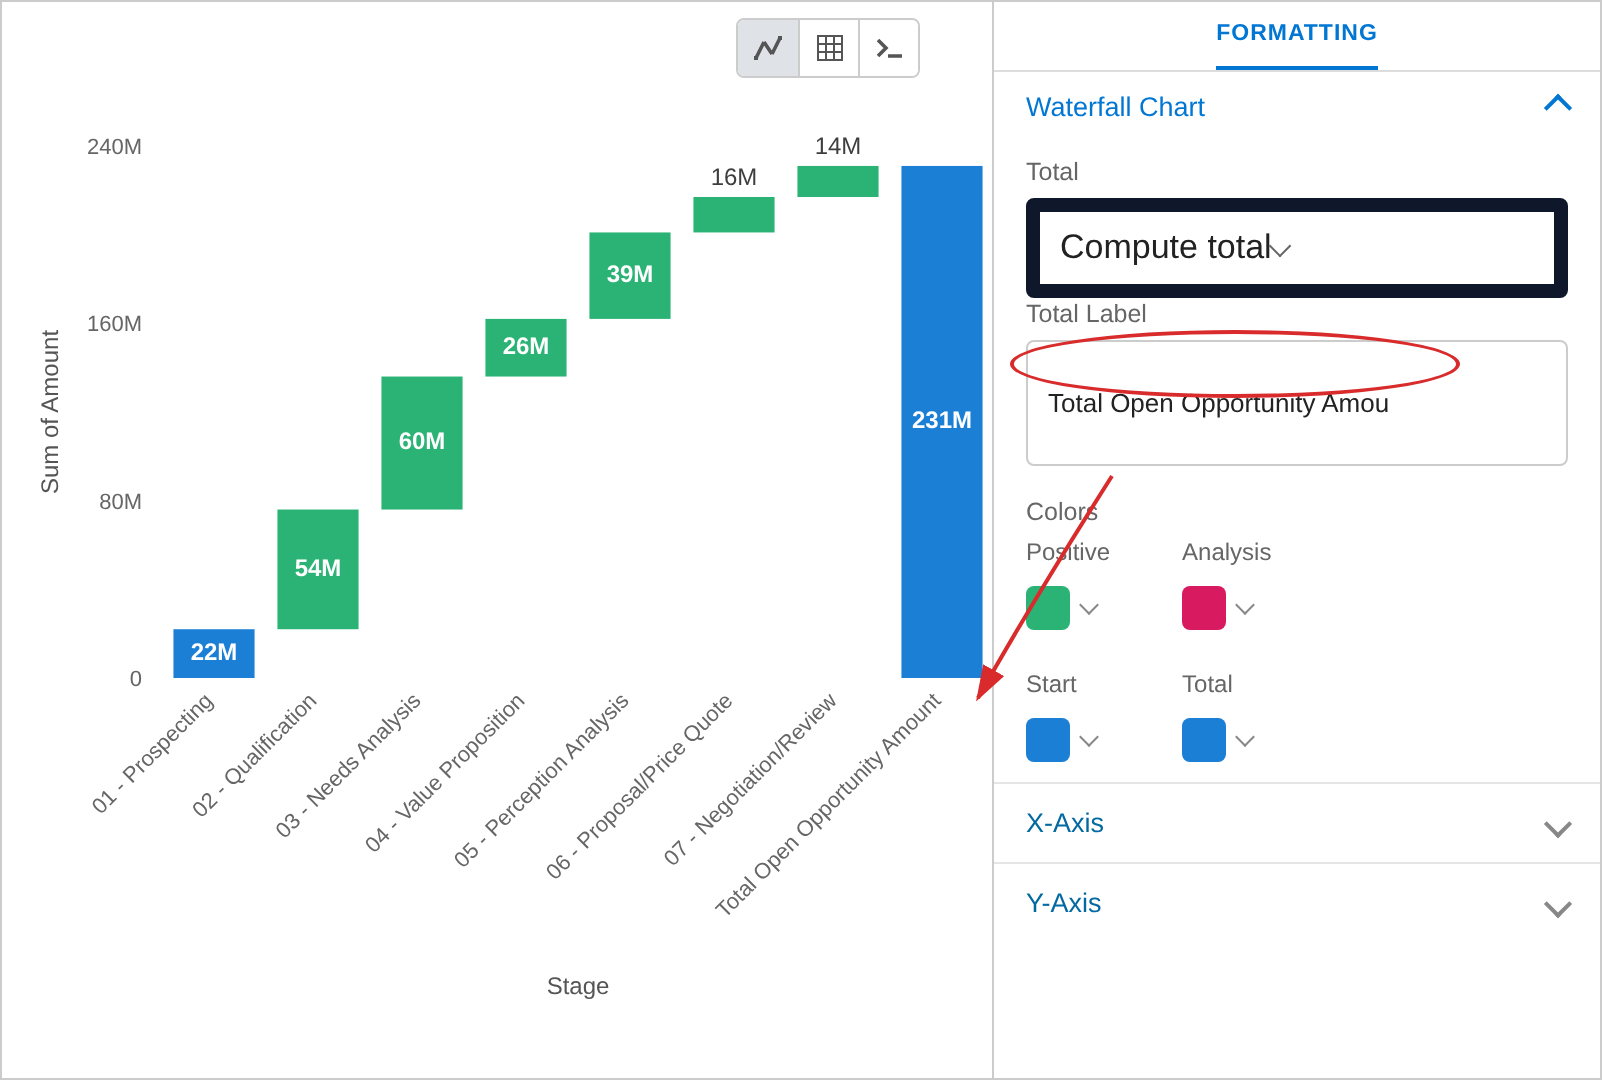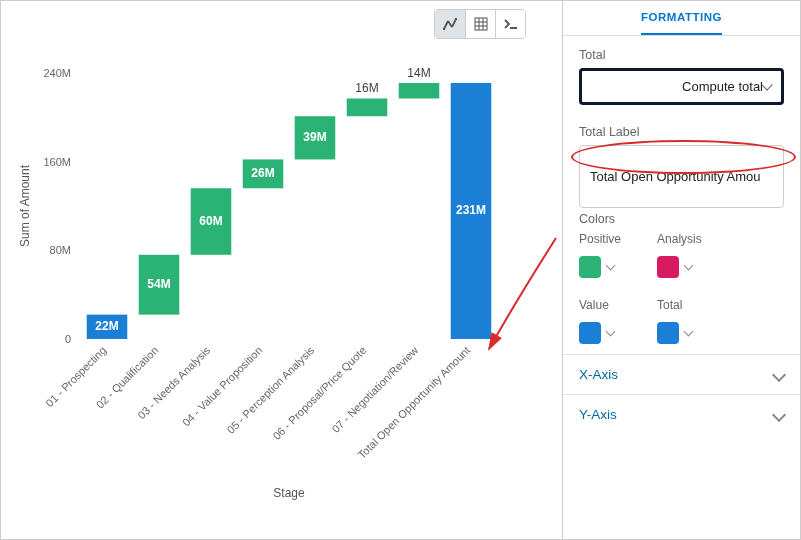--- a/index.html
+++ b/index.html
@@ -1,40 +1,40 @@
 <!DOCTYPE html>
 <html><head>
 <meta charset="utf-8">
 <style>
   * { box-sizing: border-box; margin: 0; padding: 0; font-family: -apple-system, BlinkMacSystemFont, "Segoe UI", Arial, sans-serif; }
   body { width: 801px; height: 540px; overflow: hidden; background: #fff; }
   .app { display: flex; width: 100%; height: 100%; border: 1px solid #ccc; }
   .chart-pane { flex: 1; position: relative; padding: 8px; }
-  .side-pane { width: 238px; border-left: 1px solid #ccc; display: flex; flex-direction: column; background: #fff; }
+  .side-pane { width: 304px; border-left: 1px solid #ccc; display: flex; flex-direction: column; background: #fff; }
 
   .view-toggle { position: absolute; top: 8px; right: 36px; display: flex; border: 1px solid #ccc; border-radius: 4px; overflow: hidden; z-index: 5; }
   .view-toggle button { width: 30px; height: 28px; border: none; background: #fff; cursor: pointer; display: flex; align-items: center; justify-content: center; color: #555; }
   .view-toggle button.sel { background: #dfe3e8; }
   .view-toggle button + button { border-left: 1px solid #ccc; }
 
   .chart-svg { position: absolute; top: 0; left: 0; }
 
   .side-tab-bar { display: flex; justify-content: center; border-bottom: 1px solid #ddd; }
   .side-tab { padding: 10px 0; font-size: 11.5px; letter-spacing: 0.5px; color: #0176d3; border-bottom: 2px solid #0176d3; font-weight: 600; }
 
   .side-body { flex: 1; overflow-y: auto; padding: 0; }
   .section-header { display: flex; justify-content: space-between; align-items: center; padding: 10px 16px 6px 16px; font-size: 13.5px; color: #0176d3; cursor: pointer; }
   .section-header.plain { color: #0369a1; padding: 12px 16px; border-top: 1px solid #e5e5e5; }
   .chev { width: 10px; height: 10px; border-right: 2px solid #888; border-bottom: 2px solid #888; transform: rotate(-135deg); }
   .chev.down { transform: rotate(45deg); }
   .chev.blue { border-color: #0176d3; }
 
   .section-body { padding: 4px 16px 10px 16px; }
   .field-label { font-size: 12.5px; color: #666; margin: 8px 0 6px 0; }
-  .select-box { border: 3px solid #0f172a; border-radius: 4px; padding: 8px 10px; font-size: 13px; color: #222; display: flex; justify-content: flex-end; align-items: center; cursor: pointer; }
+  .select-box { border: 7px solid #0f172a; border-radius: 4px; padding: 8px 10px; font-size: 17px; color: #222; display: flex; justify-content: flex-start; align-items: center; cursor: pointer; }
   .select-box .chev-sm { width: 8px; height: 8px; border-right: 1.5px solid #666; border-bottom: 1.5px solid #666; transform: rotate(45deg); margin-top: -3px; }
 
   .input-box { border: 1px solid #ccc; border-radius: 4px; padding: 23px 10px; font-size: 13px; color: #222; width: 100%; white-space: nowrap; overflow: hidden; }
   .red-circle { position: absolute; border: 2.5px solid #d92b2b; border-radius: 50%; pointer-events: none; }
 
   .checkbox-row { display: flex; align-items: center; gap: 8px; margin: 12px 0 8px 0; }
   .chk { width: 15px; height: 15px; border-radius: 3px; background: #0176d3; position: relative; flex-shrink: 0; }
   .chk::after { content: ""; position: absolute; left: 4px; top: 1px; width: 4px; height: 8px; border: solid #fff; border-width: 0 2px 2px 0; transform: rotate(40deg); }
   .chk-label { font-size: 13px; color: #222; }
 
@@ -124,43 +124,47 @@
       </defs>
       <path d="M 555 237 Q 515 300 488 348" stroke="#d92b2b" stroke-width="2" fill="none" marker-end="url(#ah)"></path>
     </svg>
   </div>
 
   <div class="side-pane">
     <div class="side-tab-bar">
       <div class="side-tab">FORMATTING</div>
     </div>
     <div class="side-body">
+      <div class="section-header">
+        <span>Waterfall Chart</span>
+        <span class="chev blue"></span>
+      </div>
       <div class="section-body">
         <div class="field-label">Total</div>
         <div class="select-box">
           <span>Compute total</span>
           <span class="chev-sm"></span>
         </div>
 
-        <div class="field-label" style="margin-top:20px">Total Label</div>
+        <div class="field-label" style="margin-top:1px">Total Label</div>
         <div style="position:relative">
           <input class="input-box" value="Total Open Opportunity Amou" style="">
           <div class="red-circle" style="width:225px;height:34px;left:-8px;top:-5px"></div>
         </div>
 
 
-        <div class="field-label" style="margin-top:4px">Colors</div>
+        <div class="field-label" style="margin-top:16px">Colors</div>
         <div class="colors-row">
           <div class="color-col">
             <div class="color-lbl">Positive</div>
             <div class="swatch-wrap">
                 <div class="swatch" id="sw-pos" style="background: rgb(42, 179, 117);"></div>
                 <span class="swatch-chev"></span>
               </div>
-            <div class="color-lbl" style="margin-top:10px">Value</div>
+            <div class="color-lbl" style="margin-top:10px">Start</div>
             <div class="swatch-wrap">
                 <div class="swatch" id="sw-start" style="background: rgb(27, 127, 214);"></div>
                 <span class="swatch-chev"></span>
               </div>
           </div>
           <div class="color-col">
             <div class="color-lbl">Analysis</div>
             <div class="swatch-wrap">
                 <div class="swatch" id="sw-neg" style="background: rgb(216, 27, 96);"></div>
                 <span class="swatch-chev"></span>

